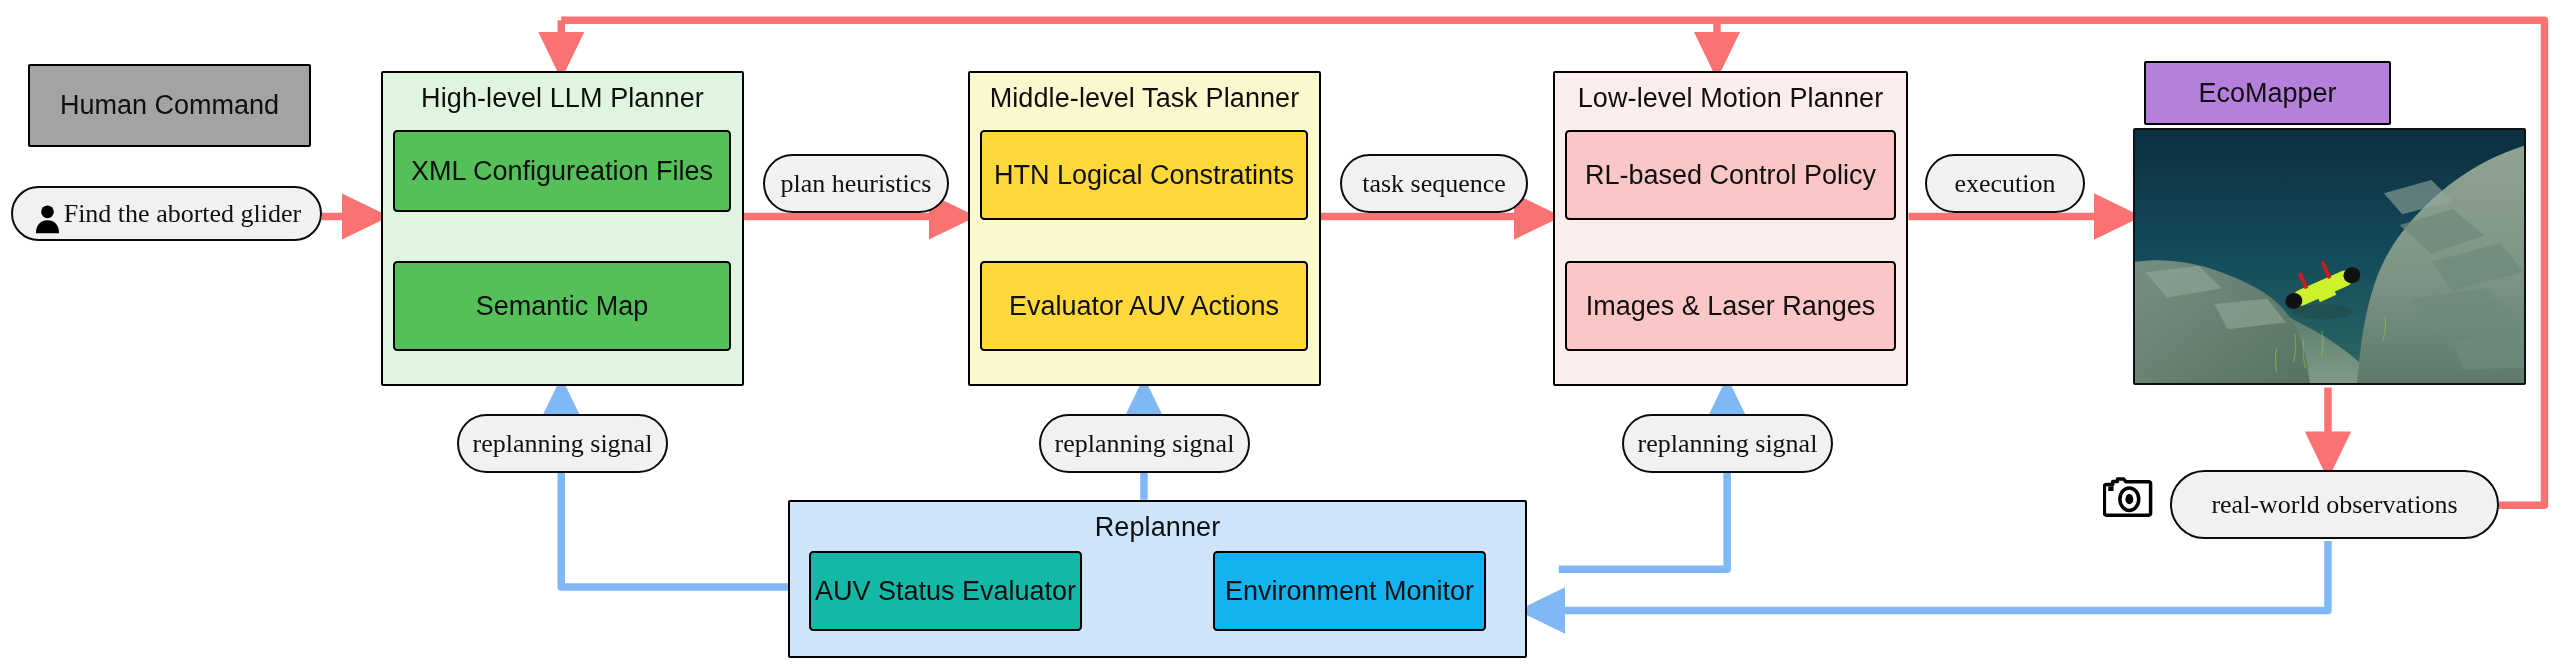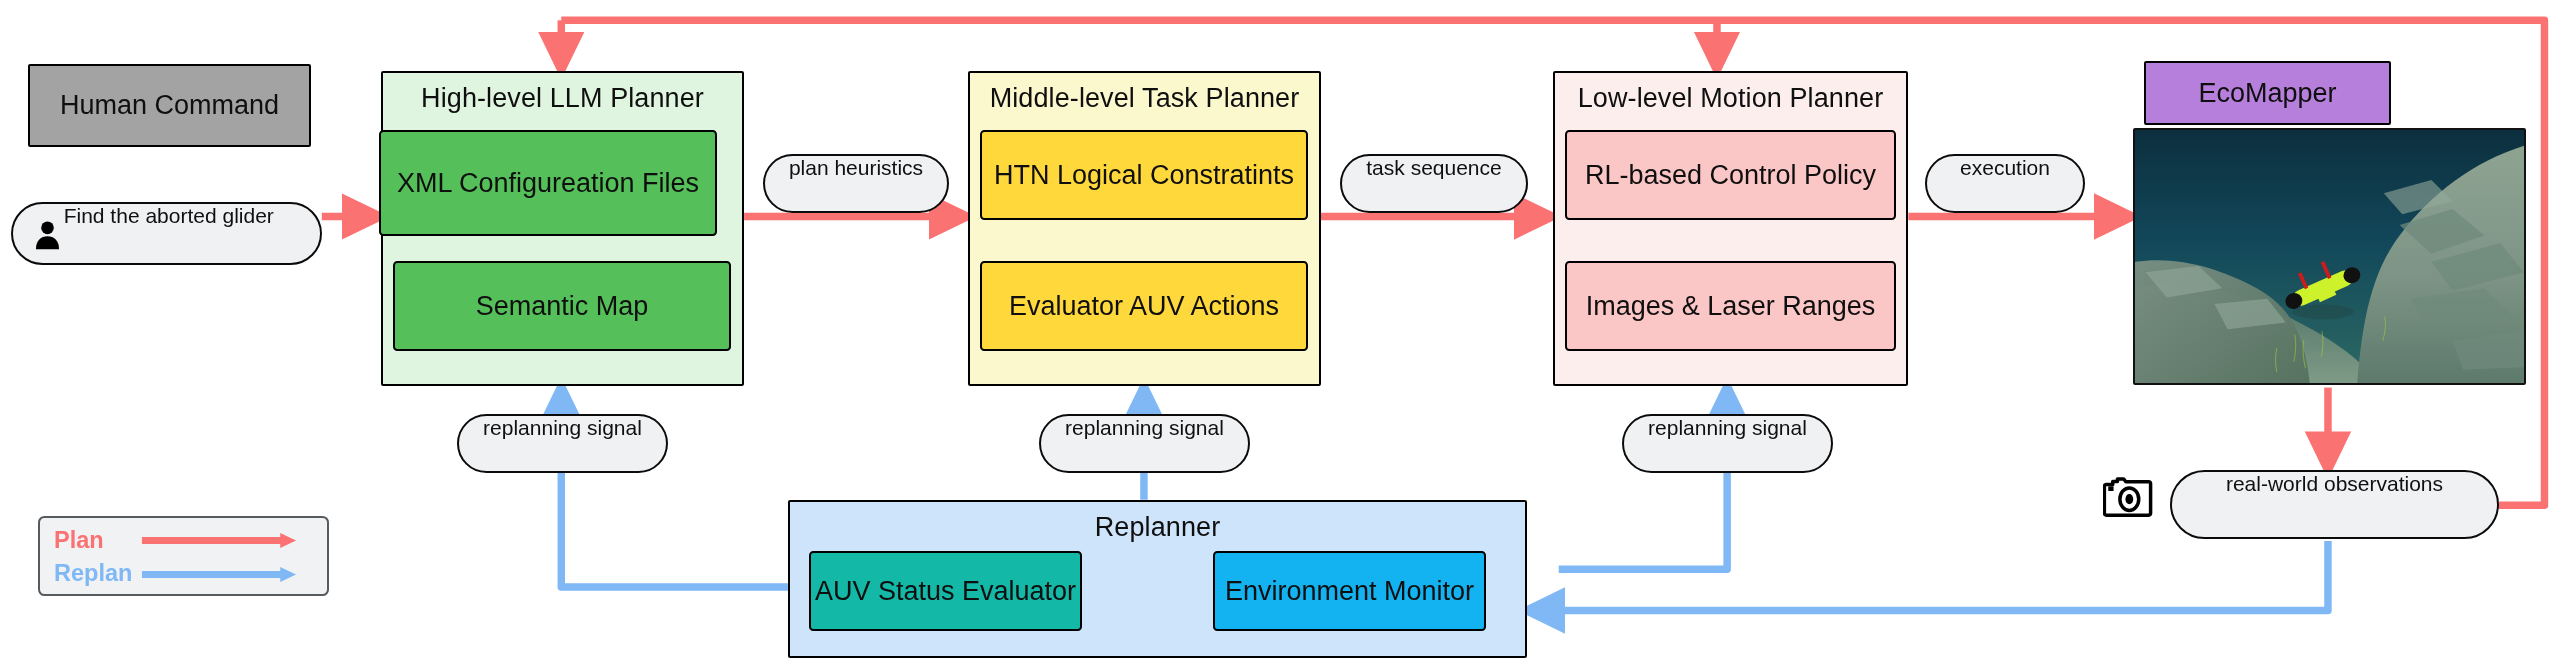--- a/index.html
+++ b/index.html
@@ -7,22 +7,22 @@
   #stage{position:relative;width:2576px;height:673px;background:#fff;overflow:hidden;}
   #edges{position:absolute;left:0;top:0;width:2576px;height:673px;}
 
   .node{position:absolute;box-sizing:border-box;border:2.7px solid #000;display:flex;}
   .grp{flex-direction:column;align-items:center;border-radius:2.1px;}
   .grp > .grp-title{font-size:27px;color:#0f0f0f;line-height:1;margin-top:12px;letter-spacing:0.1px;}
   .sub{position:absolute;box-sizing:border-box;border:2.7px solid #000;border-radius:4.3px;
        display:flex;align-items:center;justify-content:center;font-size:27px;color:#0f0f0f;text-align:center;}
 
   .pill{position:absolute;box-sizing:border-box;border:2.1px solid #0b0b0b;background:#eff1f3;
-        border-radius:534px;display:flex;align-items:flex-start;justify-content:center;
-        font-size:21px;color:#101010;white-space:nowrap;padding:0 11.8px;}
+        border-radius:534px;display:flex;align-items:center;justify-content:center;
+        font-size:26px;color:#101010;white-space:nowrap;padding:0 11.8px;font-family:Liberation Serif, serif;}
 
   .flat{align-items:center;justify-content:center;font-size:27px;color:#0f0f0f;border-radius:2.1px;}
 
   .legend{position:absolute;box-sizing:border-box;border:2.7px solid #555b5e;background:#f0f2f4;border-radius:6.4px;}
   .legend-row{position:absolute;display:flex;align-items:center;}
   .legend-label{font-size:23.5px;font-weight:bold;line-height:1;}
 
   .photo{position:absolute;box-sizing:border-box;border:2.1px solid #111;border-radius:2.1px;overflow:hidden;}
   .photo svg{display:block;width:100%;height:100%;}
 
@@ -66,34 +66,34 @@
       <path stroke="#7fb8f5" marker-end="url(#ar-blue)" d="M2916,1065 L3231,1065 L3231,722"></path>
 
       <path stroke="#7fb8f5" marker-end="url(#ar-blue)" d="M4355,1012 L4355,1142 L2855,1142"></path>
     </g>
   </svg>
 
   <div class="node flat" style="left:28px;top:64px;width:283px;height:83px;background:#a3a3a3;">
     <span>Human Command</span>
   </div>
 
-  <div class="pill" style="left:10.7px;top:186px;width:311px;height:63px;padding-left:51px;justify-content:flex-start;margin-top:16px;">
+  <div class="pill" style="left:10.7px;top:186px;width:311px;height:55px;padding-left:51px;justify-content:flex-start;">
     <span class="person-icon" style="left:18px;top:14px;">
       <svg width="33" height="35" viewBox="0 0 24 24">
           <circle cx="12" cy="6.4" r="4.6" fill="#000"></circle>
           <path d="M3.6 22 C3.6 15.6 7.3 12.6 12 12.6 C16.7 12.6 20.4 15.6 20.4 22 Z" fill="#000"></path>
         </svg>
     </span>
     <span>Find the aborted glider</span>
   </div>
 
   <div class="node grp" style="left:381px;top:71px;width:363px;height:315px;background:#e0f5e0;">
     <span class="grp-title">High-level LLM Planner</span>
   </div>
-  <div class="sub" style="left:379px;top:130px;width:338px;height:106px;background:#55c05a;">
+  <div class="sub" style="left:393px;top:130px;width:338px;height:82px;background:#55c05a;">
     <span>XML Configureation Files</span>
   </div>
   <div class="sub" style="left:393px;top:261px;width:338px;height:90px;background:#55c05a;">
     <span>Semantic Map</span>
   </div>
 
   <div class="pill" style="left:763px;top:154px;width:186px;height:59px;">
     <span>plan heuristics</span>
   </div>
 
@@ -212,31 +212,15 @@
   <div class="node grp" style="left:788px;top:500px;width:739px;height:158px;background:#cde4fb;">
     <span class="grp-title">Replanner</span>
   </div>
   <div class="sub" style="left:809px;top:551px;width:273px;height:80px;background:#14b8a6;">
     <span>AUV Status Evaluator</span>
   </div>
   <div class="sub" style="left:1213px;top:551px;width:273px;height:80px;background:#13b2f0;">
     <span>Environment Monitor</span>
   </div>
 
-  <div class="legend" style="left:38px;top:516px;width:291px;height:80px;">
-    <div class="legend-row" style="left:0;top:6.4px;width:291px;height:32px;">
-      <span class="legend-label" style="color:#fa7272;margin-left:14px;width:96px;">Plan</span>
-      <svg width="160" height="19" viewBox="0 0 300 36" style="margin-left:-10.7px;">
-        <line x1="4" y1="18" x2="268" y2="18" stroke="#fa7272" stroke-width="13"></line>
-        <path d="M266,4 L296,18 L266,32 Z" fill="#fa7272"></path>
-      </svg>
-    </div>
-    <div class="legend-row" style="left:0;top:40px;width:291px;height:32px;">
-      <span class="legend-label" style="color:#7fb8f5;margin-left:14px;width:96px;">Replan</span>
-      <svg width="160" height="19" viewBox="0 0 300 36" style="margin-left:-10.7px;">
-        <line x1="4" y1="18" x2="268" y2="18" stroke="#7fb8f5" stroke-width="13"></line>
-        <path d="M266,4 L296,18 L266,32 Z" fill="#7fb8f5"></path>
-      </svg>
-    </div>
-  </div>
 
 </div>
 
 
 </body></html>

